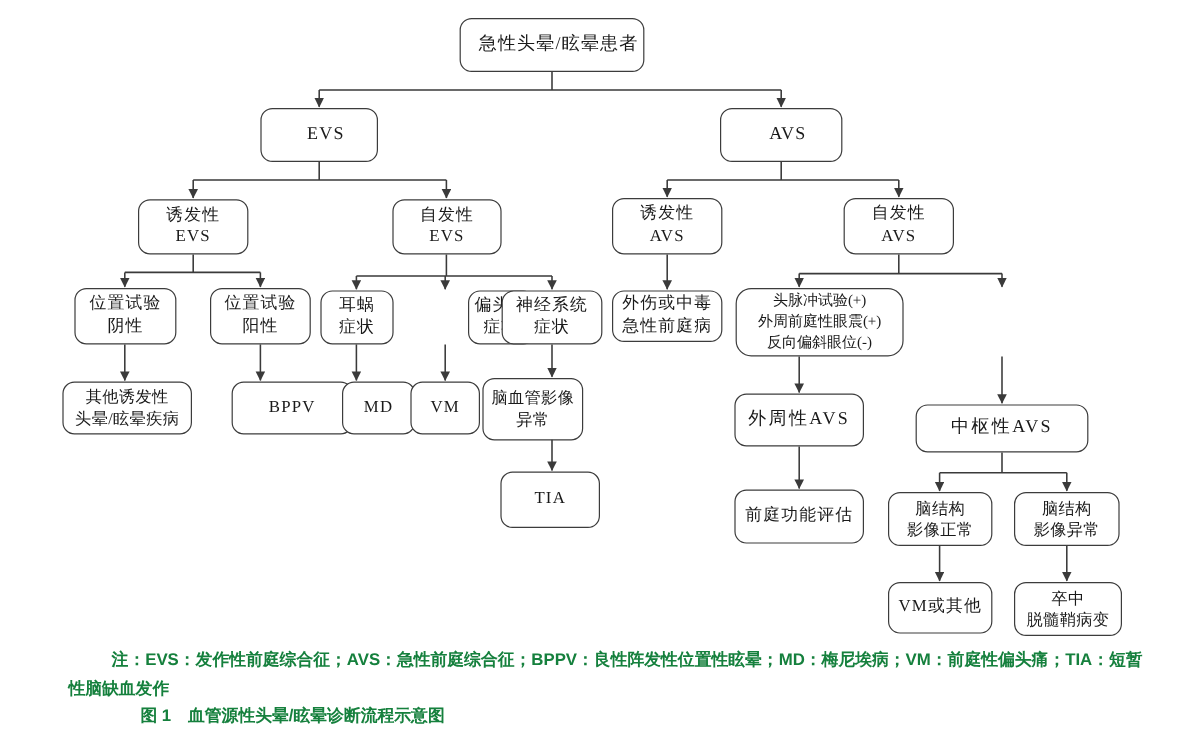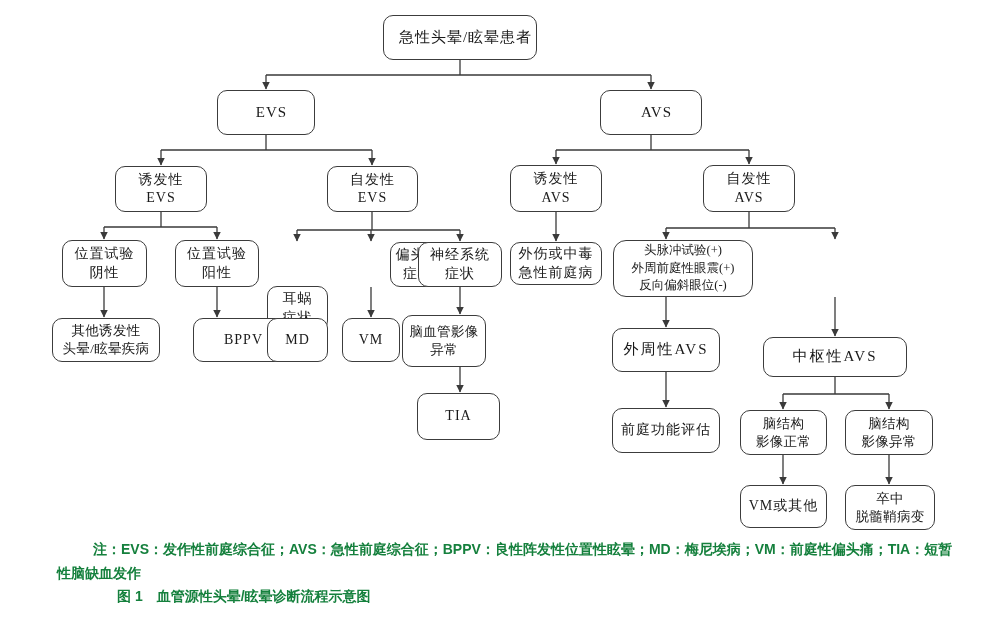--- a/index.html
+++ b/index.html
@@ -75,31 +75,31 @@
 
   <div class="node" style="left:115px;top:166px;width:92px;height:46px;">诱发性
 EVS</div>
   <div class="node" style="left:327px;top:166px;width:91px;height:46px;">自发性
 EVS</div>
 
   <div class="node" style="left:62px;top:240px;width:85px;height:47px;">位置试验
 阴性</div>
   <div class="node" style="left:175px;top:240px;width:84px;height:47px;">位置试验
 阳性</div>
-  <div class="node" style="left:267px;top:242px;width:61px;height:45px;margin-top:44px;">耳蜗
+  <div class="node" style="left:267px;top:242px;width:61px;height:45px;">耳蜗
 症状</div>
   <div class="node" style="left:362px;top:242px;width:56px;height:45px;margin-left:28px;">偏头痛
 症状</div>
   <div class="node" style="left:418px;top:242px;width:84px;height:45px;font-family:Liberation Mono, monospace;">神经系统
 症状</div>
 
   <div class="node tight" style="left:52px;top:318px;width:108px;height:44px;">其他诱发性
 头晕/眩晕疾病</div>
   <div class="node" style="left:193px;top:318px;width:101px;height:44px;">BPPV</div>
-  <div class="node" style="left:267px;top:318px;width:61px;height:44px;">MD</div>
+  <div class="node" style="left:285px;top:318px;width:61px;height:44px;">MD</div>
   <div class="node" style="left:342px;top:318px;width:58px;height:44px;">VM</div>
   <div class="node tight" style="left:402px;top:315px;width:84px;height:52px;">脑血管影像
 异常</div>
 
   <div class="node" style="left:417px;top:393px;width:83px;height:47px;">TIA</div>
 
   <div class="node" style="left:510px;top:165px;width:92px;height:47px;">诱发性
 AVS</div>
   <div class="node" style="left:703px;top:165px;width:92px;height:47px;">自发性
 AVS</div>

